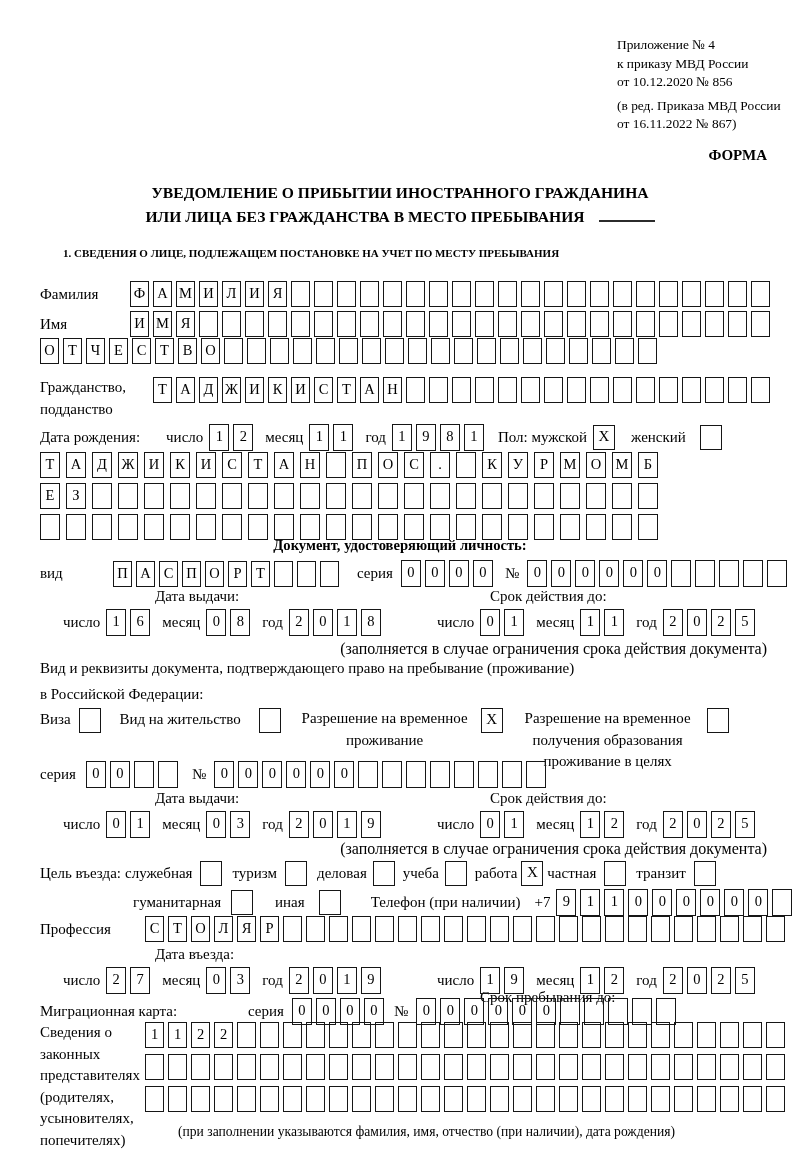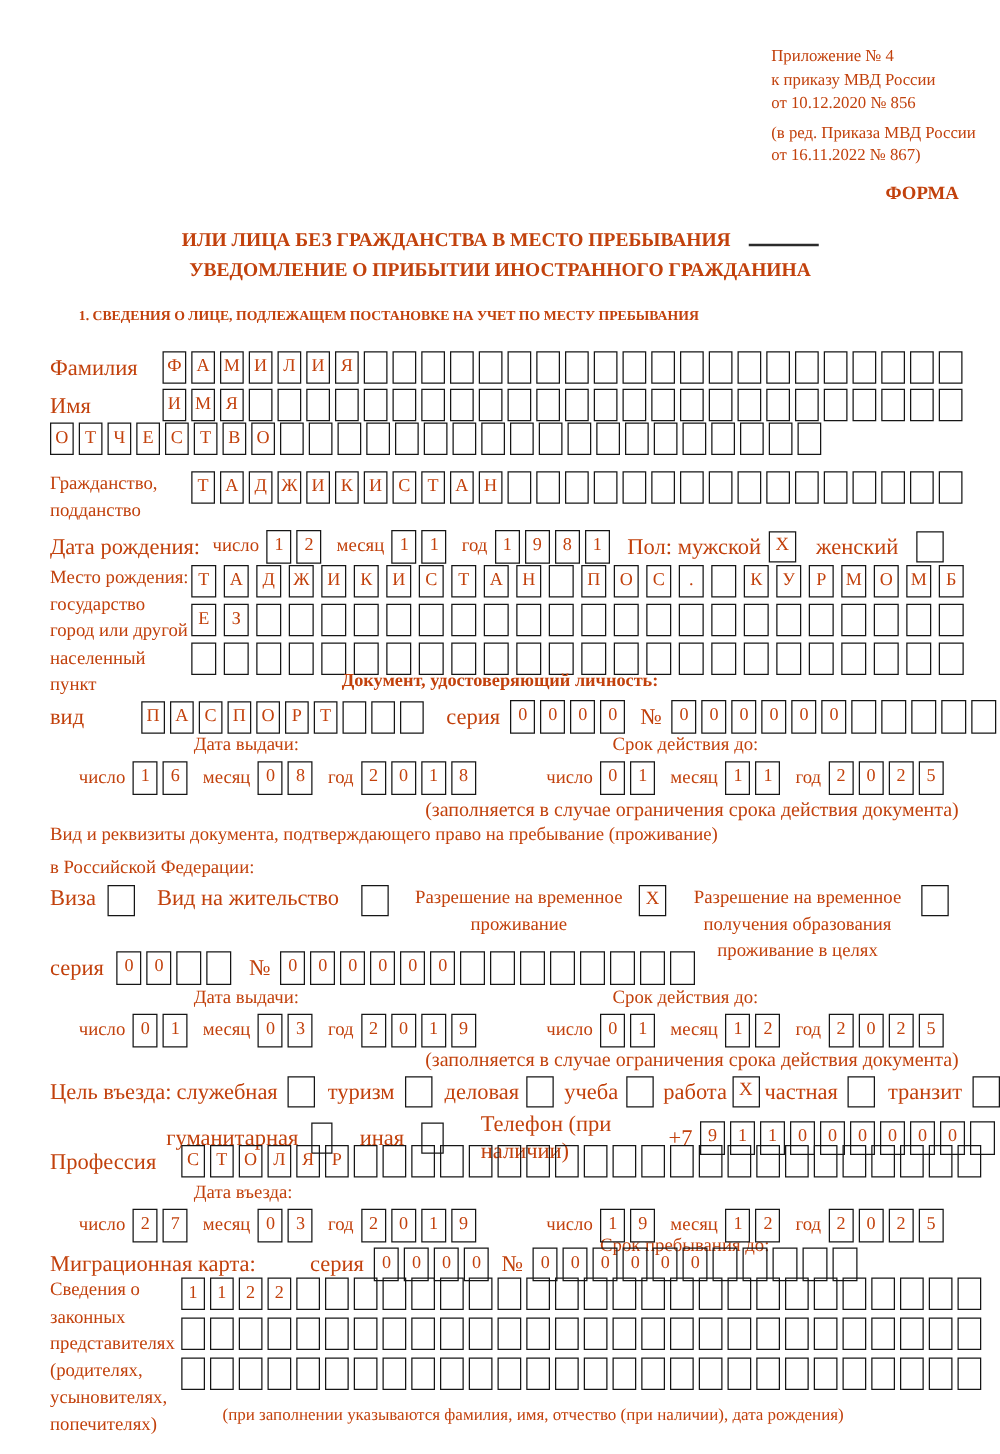--- a/index.html
+++ b/index.html
@@ -1,33 +1,33 @@
 <!DOCTYPE html>
 <html><head>
 <meta charset="utf-8">
 <style>
   html,body{margin:0;padding:0;background:#fff;}
   .page{position:relative;width:800px;height:1163px;background:#fff;overflow:hidden;
-        font-family:"Liberation Serif","DejaVu Serif",serif;color:#c2410c;font-size:15px;}
+        font-family:"Liberation Serif","DejaVu Serif",serif;color:#000000;font-size:15px;}
   .abs{position:absolute;}
   .b{font-weight:bold;}
   .center{text-align:center;}
   
   .cells{white-space:nowrap;font-size:0;}
   .cell{display:inline-block;box-sizing:border-box;width:19px;height:26px;border:1.7px solid #161616;
         margin-right:4px;text-align:center;font-size:14.5px;line-height:22px;vertical-align:top;
         font-family:"Liberation Serif",serif;}
   .wide .cell{width:20px;margin-right:6px;}
   .num .cell{width:20px;margin-right:4px;height:27px;line-height:23px;}
   
   .cbx{display:inline-block;box-sizing:border-box;width:22px;height:25px;border:1.7px solid #161616;
        text-align:center;font-size:15px;line-height:21px;vertical-align:middle;}
   .row{display:flex;align-items:flex-start;}
   .vmid{align-items:center;}
-  .lbl{font-size:18px;line-height:21px;}
+  .lbl{font-size:15px;line-height:21px;}
   .small-note{font-size:16px;}
   .dlab{margin:0 6px 0 0;line-height:27px;}
   .dgap{margin-left:8px;}
   .blank-line{display:inline-block;width:56px;border-bottom:2.2px solid #2b2b2b;height:14px;margin-left:14px;}
   .lblcol div{line-height:21.5px;}
 </style>
 </head>
 <body>
 
 <div class="page">
@@ -36,22 +36,22 @@
     <div>Приложение № 4</div>
     <div>к приказу МВД России</div>
     <div>от 10.12.2020 № 856</div>
     <div style="margin-top:5px">(в ред. Приказа МВД России</div>
     <div>от 16.11.2022 № 867)</div>
   </div>
 
   <div class="abs b" style="top:147px;right:33px;font-size:15px;">ФОРМА</div>
 
   <div class="abs b center" style="top:181px;left:0;width:800px;font-size:15.6px;line-height:24px;">
+    <div>УВЕДОМЛЕНИЕ О ПРИБЫТИИ ИНОСТРАННОГО ГРАЖДАНИНА</div>
     <div><span>ИЛИ ЛИЦА БЕЗ ГРАЖДАНСТВА В МЕСТО ПРЕБЫВАНИЯ</span><span class="blank-line"></span></div>
-    <div>УВЕДОМЛЕНИЕ О ПРИБЫТИИ ИНОСТРАННОГО ГРАЖДАНИНА</div>
   </div>
 
   <div class="abs b" style="top:247px;left:63px;font-size:11px;">1. СВЕДЕНИЯ О ЛИЦЕ, ПОДЛЕЖАЩЕМ ПОСТАНОВКЕ НА УЧЕТ ПО МЕСТУ ПРЕБЫВАНИЯ</div>
 
   <div class="abs row vmid" style="top:281px;left:40px;">
     <span class="lbl" style="width:90px;">Фамилия</span>
     <span class="cells"><span class="cell">Ф</span><span class="cell">А</span><span class="cell">М</span><span class="cell">И</span><span class="cell">Л</span><span class="cell">И</span><span class="cell">Я</span><span class="cell"></span><span class="cell"></span><span class="cell"></span><span class="cell"></span><span class="cell"></span><span class="cell"></span><span class="cell"></span><span class="cell"></span><span class="cell"></span><span class="cell"></span><span class="cell"></span><span class="cell"></span><span class="cell"></span><span class="cell"></span><span class="cell"></span><span class="cell"></span><span class="cell"></span><span class="cell"></span><span class="cell"></span><span class="cell"></span><span class="cell"></span></span>
   </div>
 
   <div class="abs row vmid" style="top:311px;left:40px;">
@@ -65,40 +65,34 @@
 
   <div class="abs row" style="top:377px;left:40px;">
     <span class="lblcol" style="width:113px;">
       <div>Гражданство,</div>
       <div>подданство</div>
     </span>
     <span class="cells"><span class="cell">Т</span><span class="cell">А</span><span class="cell">Д</span><span class="cell">Ж</span><span class="cell">И</span><span class="cell">К</span><span class="cell">И</span><span class="cell">С</span><span class="cell">Т</span><span class="cell">А</span><span class="cell">Н</span><span class="cell"></span><span class="cell"></span><span class="cell"></span><span class="cell"></span><span class="cell"></span><span class="cell"></span><span class="cell"></span><span class="cell"></span><span class="cell"></span><span class="cell"></span><span class="cell"></span><span class="cell"></span><span class="cell"></span><span class="cell"></span><span class="cell"></span><span class="cell"></span></span>
   </div>
 
   <div class="abs row vmid" style="top:424px;left:40px;">
-    <span class="lbl" style="margin-right:10px;">Дата рождения:</span>
+    <span class="lbl" style="margin-right:26px;">Дата рождения:</span>
     <span class="dlab">число</span>
     <span class="cells num"><span class="cell">1</span><span class="cell">2</span></span>
     <span class="dlab dgap">месяц</span>
     <span class="cells num"><span class="cell">1</span><span class="cell">1</span></span>
     <span class="dlab dgap">год</span>
     <span class="cells num"><span class="cell">1</span><span class="cell">9</span><span class="cell">8</span><span class="cell">1</span></span>
     <span class="lbl" style="margin-left:10px;margin-right:6px;">Пол: мужской</span>
     <span class="cbx">X</span>
     <span class="lbl" style="margin-left:16px;margin-right:14px;">женский</span>
     <span class="cbx"></span>
   </div>
 
   <div class="abs row" style="top:452px;left:40px;">
-    <span class="lblcol" style="width:113px;">
-      <div>Место рождения:</div>
-      <div>государство</div>
-      <div>город или другой</div>
-      <div>населенный пункт</div>
-    </span>
     <span>
       <div class="cells wide" style="margin-bottom:5px;"><span class="cell">Т</span><span class="cell">А</span><span class="cell">Д</span><span class="cell">Ж</span><span class="cell">И</span><span class="cell">К</span><span class="cell">И</span><span class="cell">С</span><span class="cell">Т</span><span class="cell">А</span><span class="cell">Н</span><span class="cell"></span><span class="cell">П</span><span class="cell">О</span><span class="cell">С</span><span class="cell">.</span><span class="cell"></span><span class="cell">К</span><span class="cell">У</span><span class="cell">Р</span><span class="cell">М</span><span class="cell">О</span><span class="cell">М</span><span class="cell">Б</span></div>
       <div class="cells wide" style="margin-bottom:5px;"><span class="cell">Е</span><span class="cell">З</span><span class="cell"></span><span class="cell"></span><span class="cell"></span><span class="cell"></span><span class="cell"></span><span class="cell"></span><span class="cell"></span><span class="cell"></span><span class="cell"></span><span class="cell"></span><span class="cell"></span><span class="cell"></span><span class="cell"></span><span class="cell"></span><span class="cell"></span><span class="cell"></span><span class="cell"></span><span class="cell"></span><span class="cell"></span><span class="cell"></span><span class="cell"></span><span class="cell"></span></div>
       <div class="cells wide"><span class="cell"></span><span class="cell"></span><span class="cell"></span><span class="cell"></span><span class="cell"></span><span class="cell"></span><span class="cell"></span><span class="cell"></span><span class="cell"></span><span class="cell"></span><span class="cell"></span><span class="cell"></span><span class="cell"></span><span class="cell"></span><span class="cell"></span><span class="cell"></span><span class="cell"></span><span class="cell"></span><span class="cell"></span><span class="cell"></span><span class="cell"></span><span class="cell"></span><span class="cell"></span><span class="cell"></span></div>
     </span>
   </div>
 
   <div class="abs b center" style="top:537px;left:0;width:800px;font-size:14.6px;">Документ, удостоверяющий личность:</div>
 
   <div class="abs row vmid" style="top:560px;left:40px;">

